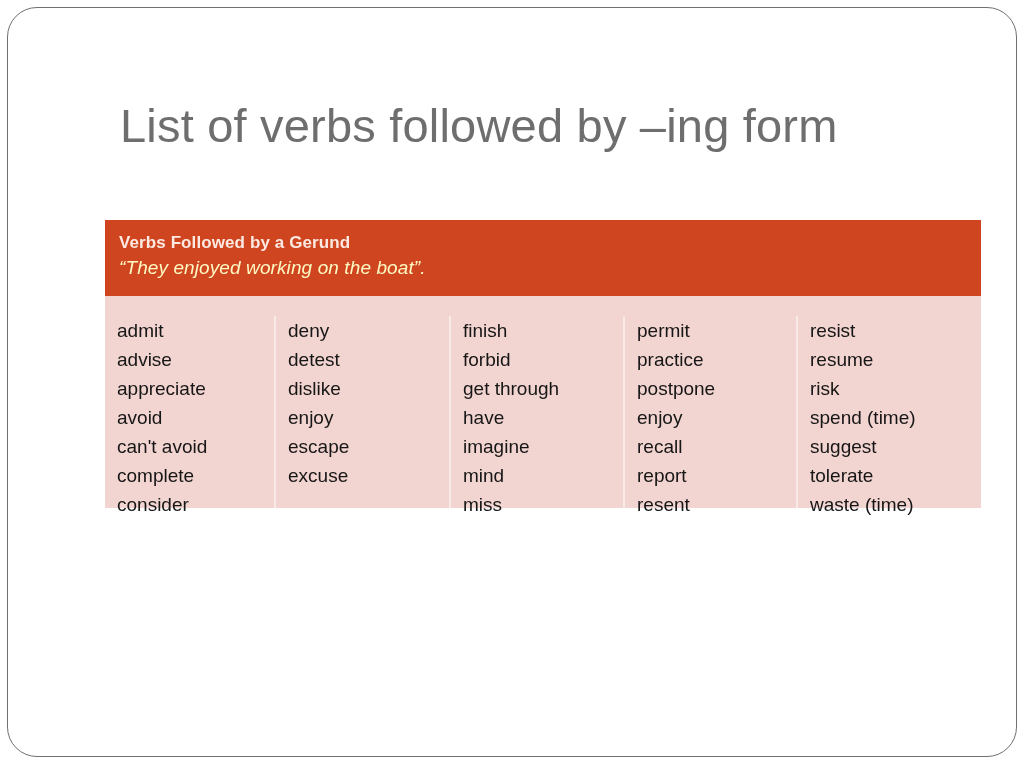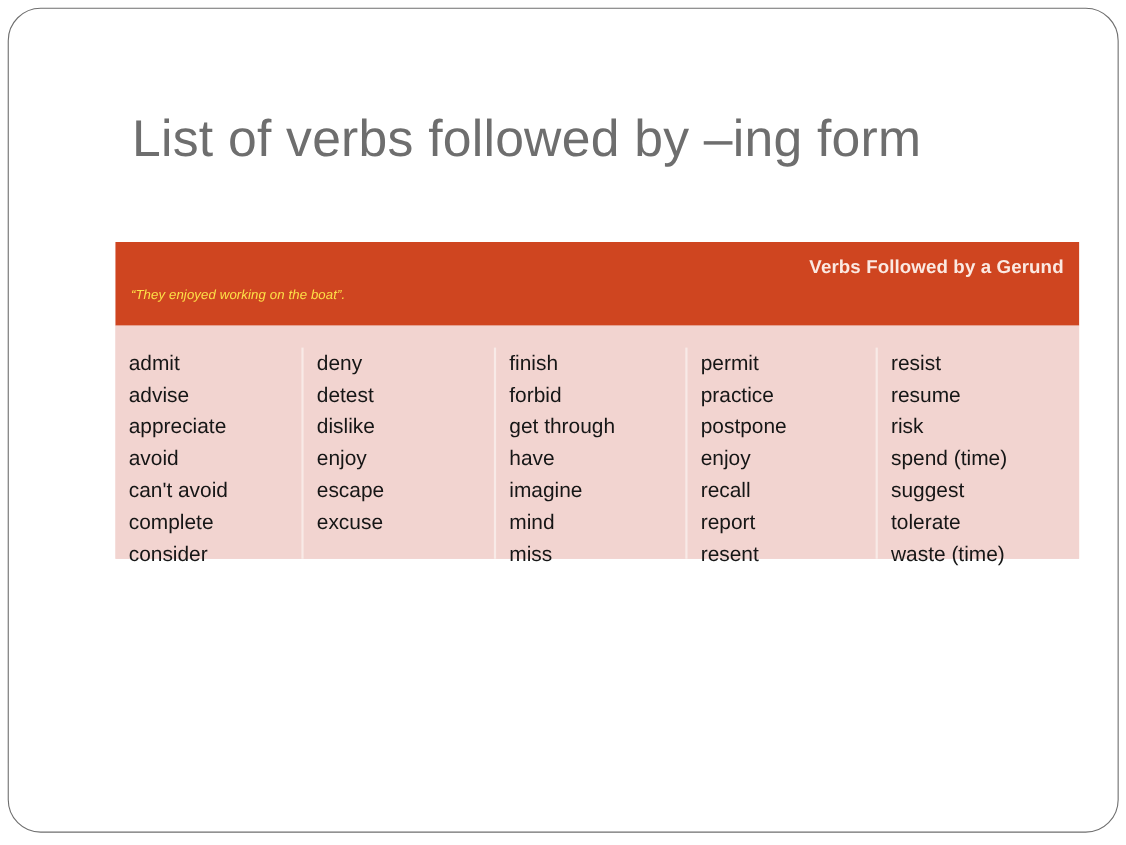--- a/index.html
+++ b/index.html
@@ -57,26 +57,25 @@
     padding: 11px 14px 10px 14px;
     height: 76px;
   }
 
   .header-title {
     color: #fbe9e2;
     font-size: 17px;
     font-weight: bold;
     line-height: 24px;
     letter-spacing: 0.1px;
-    text-align: right;
   }
 
   .header-example {
-    color: #fde047;
-    font-size: 12px;
+    color: #fef9c3;
+    font-size: 19px;
     font-style: italic;
     line-height: 26px;
     letter-spacing: 0.1px;
   }
 
   .table-body {
     display: flex;
     background: #f2d4d0;
     height: 212px;
     padding-top: 20px;

